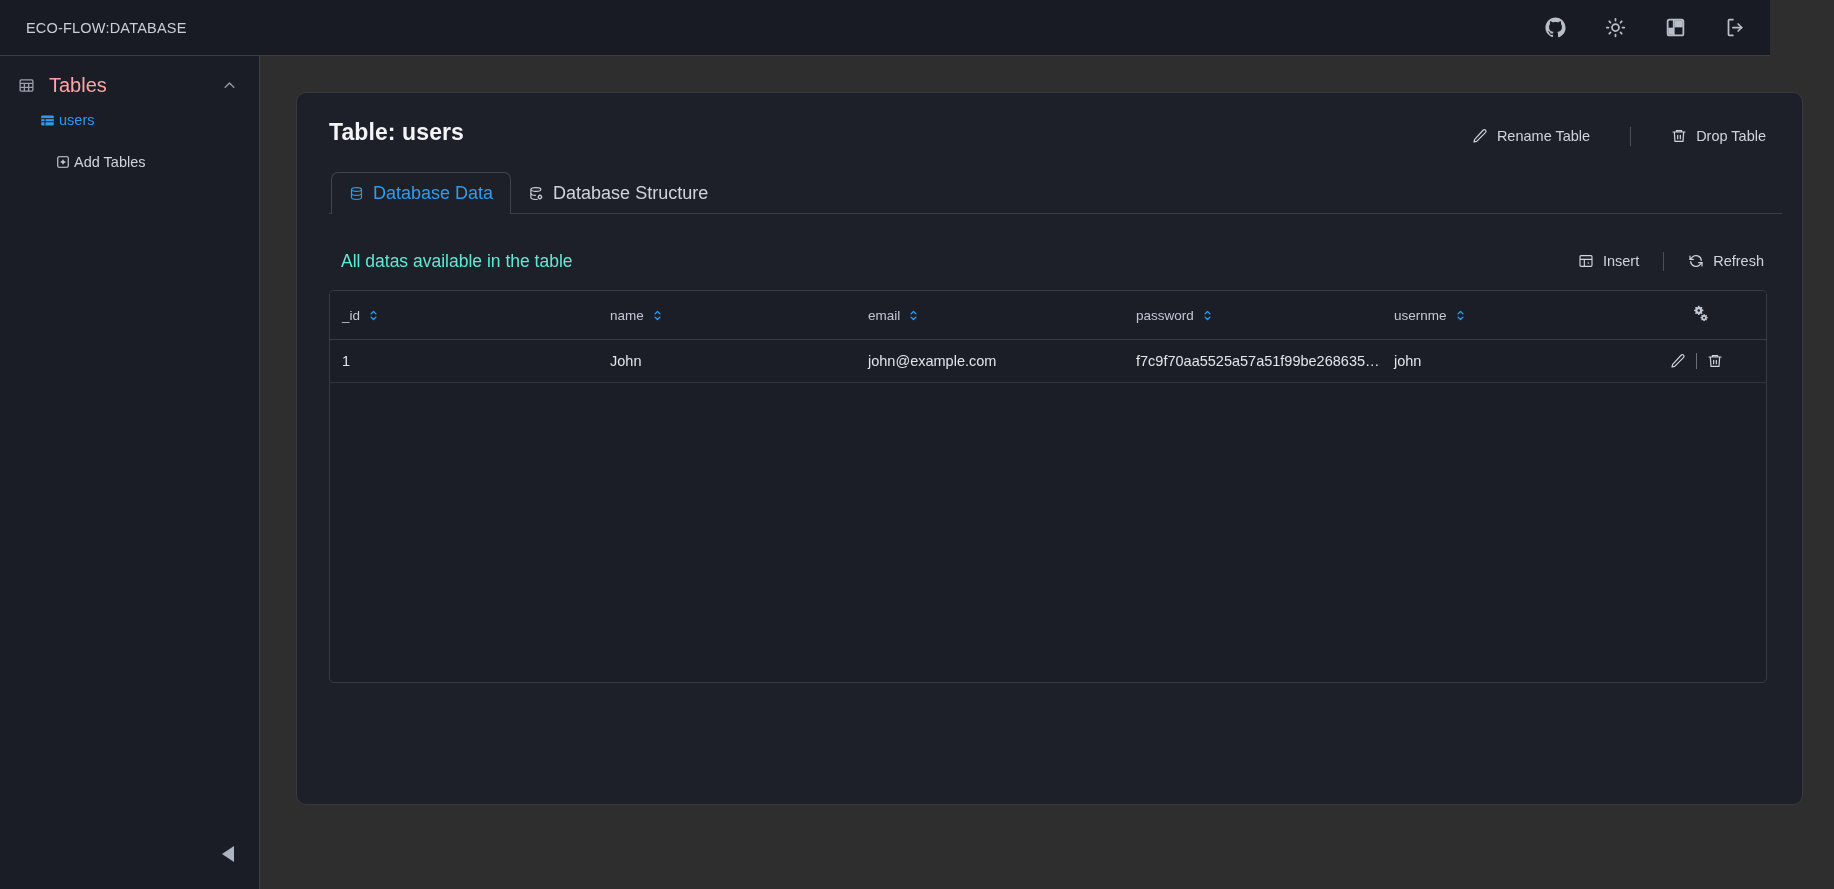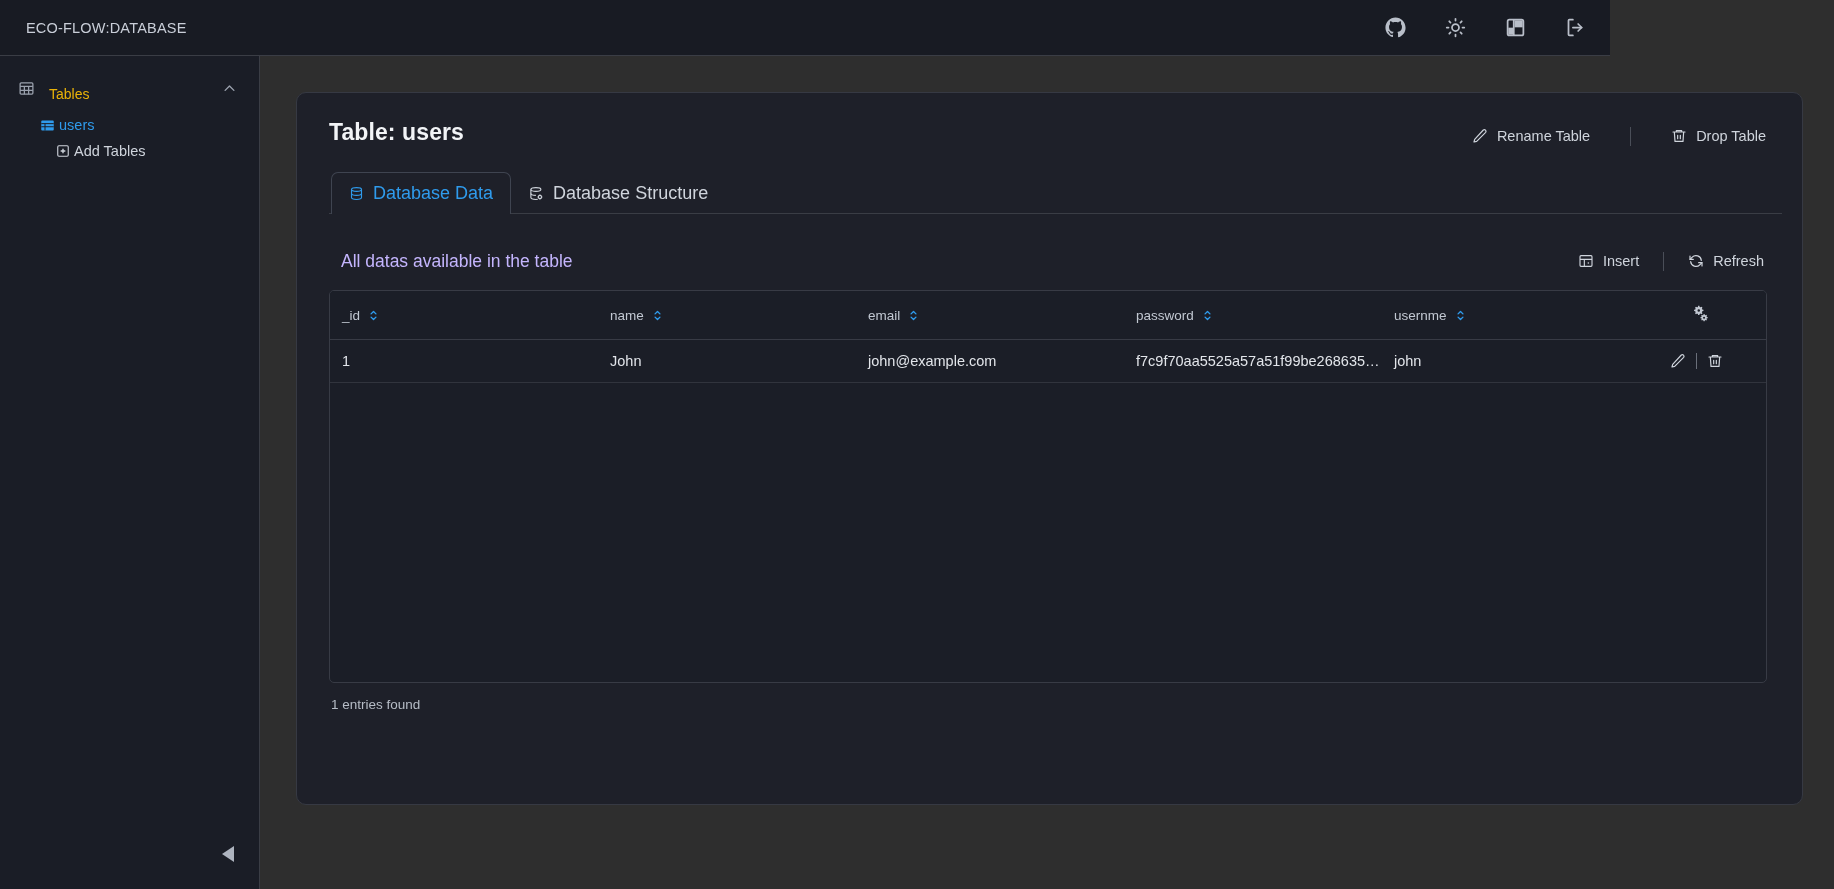--- a/index.html
+++ b/index.html
@@ -15,21 +15,21 @@
     background: #2e2e2e;
     font-family: "Liberation Sans", sans-serif;
     color: #d7dae0;
     -webkit-font-smoothing: antialiased;
   }
 
   
   .topbar {
     position: absolute;
     top: 0; left: 0;
-    width: 1610px;
+    width: 1770px;
     height: 56px;
     background: #181b23;
     border-bottom: 1px solid #3a3d45;
     display: flex;
     align-items: center;
     justify-content: space-between;
     padding: 0 22px 0 26px;
   }
   .app-title {
     font-size: 14.5px;
@@ -60,38 +60,37 @@
   }
   .side-section {
     display: flex;
     align-items: center;
     padding: 10px 22px 10px 18px;
     margin-top: 8px;
     cursor: pointer;
   }
   .side-section .sec-icon { color: #9aa1ad; display:flex; margin-right: 14px; }
   .side-section .sec-label {
-    font-size: 14px;
-    color: #eab308;
+    font-size: 20px;
+    color: #fca5a5;
     flex: 1;
-    margin-top: 12px;
   }
   .side-section .chev { color: #9aa1ad; display: flex; }
 
   .side-item {
     display: flex;
     align-items: center;
     padding: 5px 18px 5px 56px;
     font-size: 14.5px;
     cursor: pointer;
   }
   .side-item .it-icon { display: flex; margin-right: 4px; }
   .side-item.active { color: #2f9bec; padding-left: 40px; }
   .side-item.active .it-icon { color: #2f9bec; }
-  .side-item.add { color: #cfd4dc; }
+  .side-item.add { color: #cfd4dc; margin-top: 16px; }
   .side-item.add .it-icon { color: #cfd4dc; }
 
   .collapse-handle {
     position: absolute;
     bottom: 20px;
     right: 18px;
     width: 26px; height: 26px;
     display: flex; align-items: center; justify-content: center;
     cursor: pointer;
     color: #aeb4bf;
@@ -182,21 +181,21 @@
   
   .sect-bar {
     display: flex;
     align-items: center;
     justify-content: space-between;
     padding: 0 6px 0 24px;
     margin-top: 36px;
   }
   .sect-title {
     font-size: 17.5px;
-    color: #c4b5fd;
+    color: #5eead4;
   }
   .sect-actions { display: flex; align-items: center; }
 
   
   .table-wrap {
     margin: 18px 15px 0 12px;
     border: 1px solid #383b45;
     border-radius: 5px;
     height: 393px;
     overflow: hidden;
@@ -511,16 +510,15 @@
                     <path d="M3 6h18M8 6V4h8v2M19 6l-1 14H6L5 6M10 11v5M14 11v5"></path>
                   </svg>
                 </span>
               </div>
             </td>
           </tr>
         </tbody>
       </table>
     </div>
 
-    <div class="entries">1 entries found</div>
 
   </div>
 </div>
 
 </body></html>

